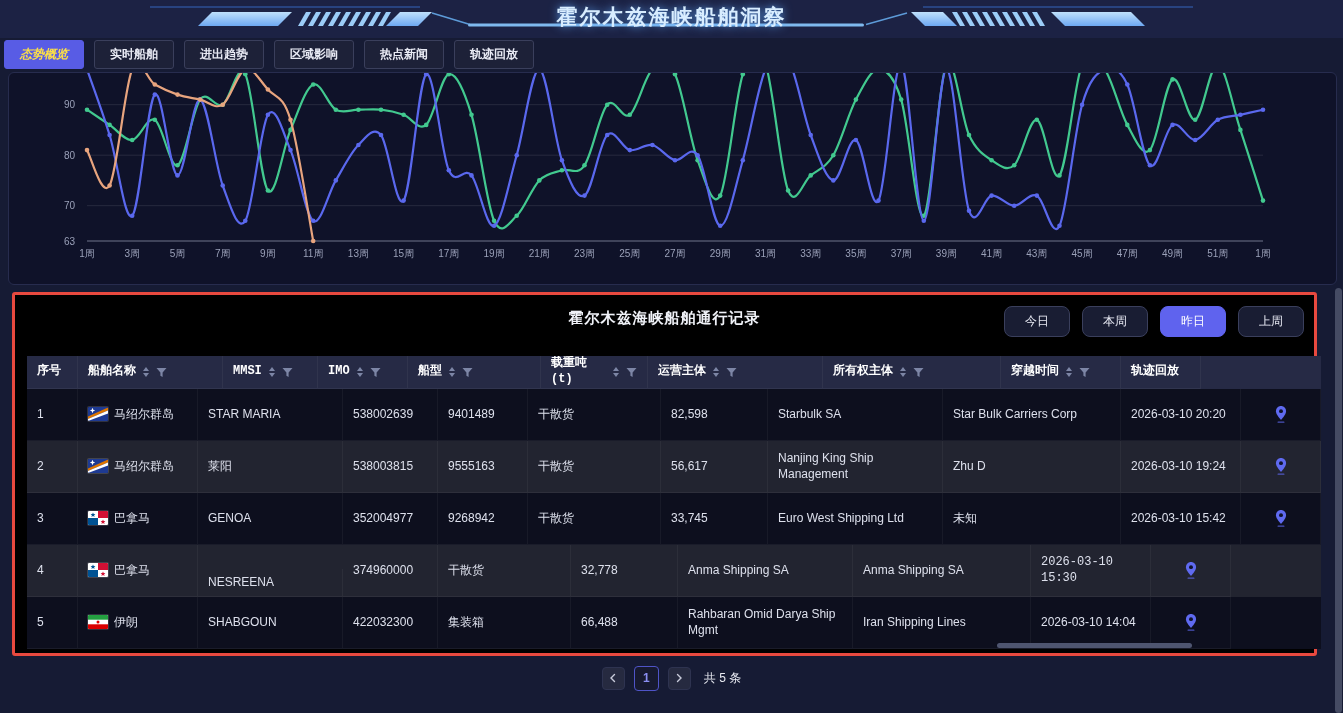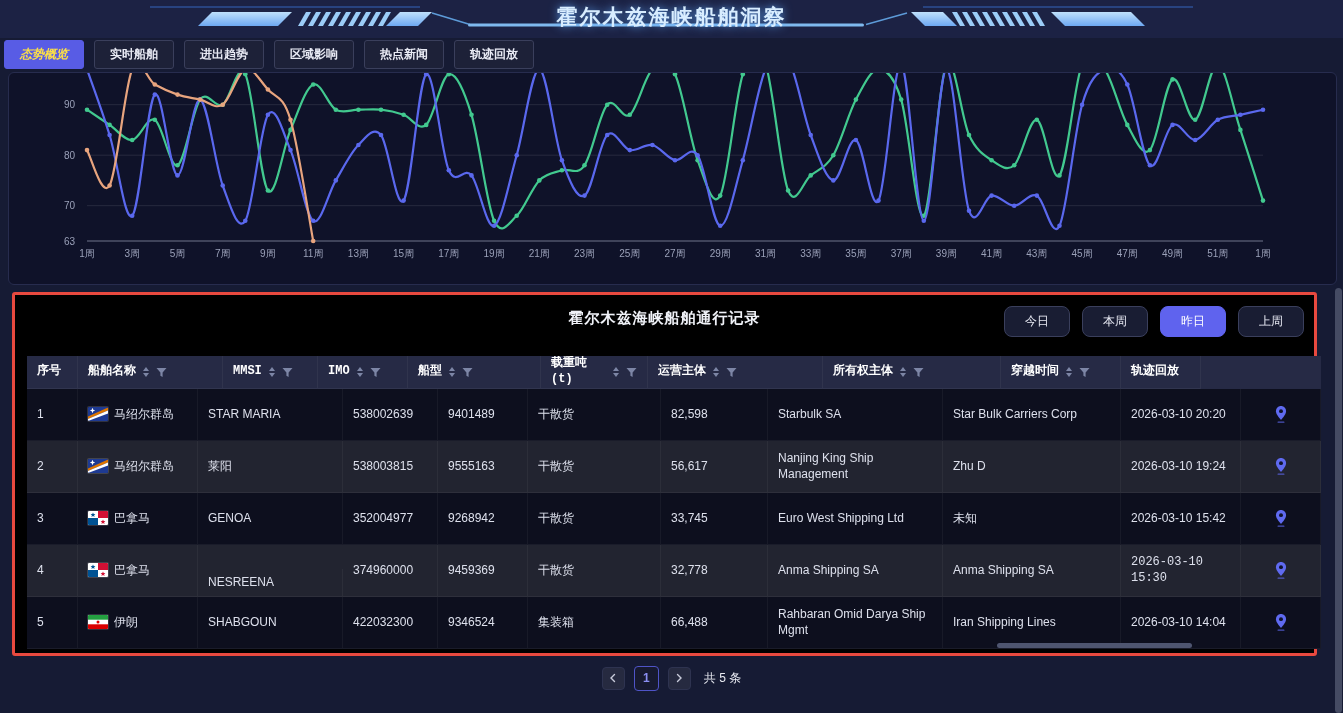--- a/index.html
+++ b/index.html
@@ -534,21 +534,20 @@
       <rect x="10" width="10" height="7" fill="#d21034"></rect>
       <rect y="7" width="10" height="7" fill="#005293"></rect>
       <polygon points="5,1.4 5.7,3 7.4,3.1 6.1,4.2 6.6,5.9 5,4.9 3.4,5.9 3.9,4.2 2.6,3.1 4.3,3" fill="#005293"></polygon>
       <polygon points="15,8.4 15.7,10 17.4,10.1 16.1,11.2 16.6,12.9 15,11.9 13.4,12.9 13.9,11.2 12.6,10.1 14.3,10" fill="#d21034"></polygon>
     </svg>
               <span>巴拿马</span>
             </span>
           </div>
           <div class="td" style="width: 145px; margin-top: 24px;">NESREENA</div>
           <div class="td" style="width: 95px;">374960000</div>
-          <div class="td" style="width: 90px;">9459369</div>
           <div class="td" style="width: 133px;">干散货</div>
           <div class="td" style="width: 107px;">32,778</div>
           <div class="td" style="width: 175px;">Anma Shipping SA</div>
           <div class="td" style="width: 178px;">Anma Shipping SA</div>
           <div class="td" style="width: 120px; font-family: Liberation Mono, monospace;">2026-03-10 15:30</div>
           <div class="td center" style="width: 80px;">
             <button class="pin-btn">
               <svg width="14" height="19" viewBox="0 0 20 27">
     <path d="M10 1.5 C6 1.5 2.8 4.7 2.8 8.7 C2.8 14 10 21 10 21 C10 21 17.2 14 17.2 8.7 C17.2 4.7 14 1.5 10 1.5 Z" fill="#5f6af0"></path>
     <circle cx="10" cy="8.7" r="2.8" fill="#10132a"></circle>
@@ -565,21 +564,20 @@
       <rect width="20" height="14" fill="#ffffff"></rect>
       <rect width="20" height="4.7" fill="#239f40"></rect>
       <rect y="9.3" width="20" height="4.7" fill="#da0000"></rect>
       <circle cx="10" cy="7" r="1.5" fill="#da0000"></circle>
     </svg>
               <span>伊朗</span>
             </span>
           </div>
           <div class="td" style="width: 145px;">SHABGOUN</div>
           <div class="td" style="width: 95px;">422032300</div>
-          <div class="td" style="width: 90px;">9346524</div>
           <div class="td" style="width: 133px;">集装箱</div>
           <div class="td" style="width: 107px;">66,488</div>
           <div class="td" style="width: 175px;">Rahbaran Omid Darya Ship Mgmt</div>
           <div class="td" style="width: 178px;">Iran Shipping Lines</div>
           <div class="td" style="width: 120px;">2026-03-10 14:04</div>
           <div class="td center" style="width: 80px;">
             <button class="pin-btn">
               <svg width="14" height="19" viewBox="0 0 20 27">
     <path d="M10 1.5 C6 1.5 2.8 4.7 2.8 8.7 C2.8 14 10 21 10 21 C10 21 17.2 14 17.2 8.7 C17.2 4.7 14 1.5 10 1.5 Z" fill="#5f6af0"></path>
     <circle cx="10" cy="8.7" r="2.8" fill="#10132a"></circle>

